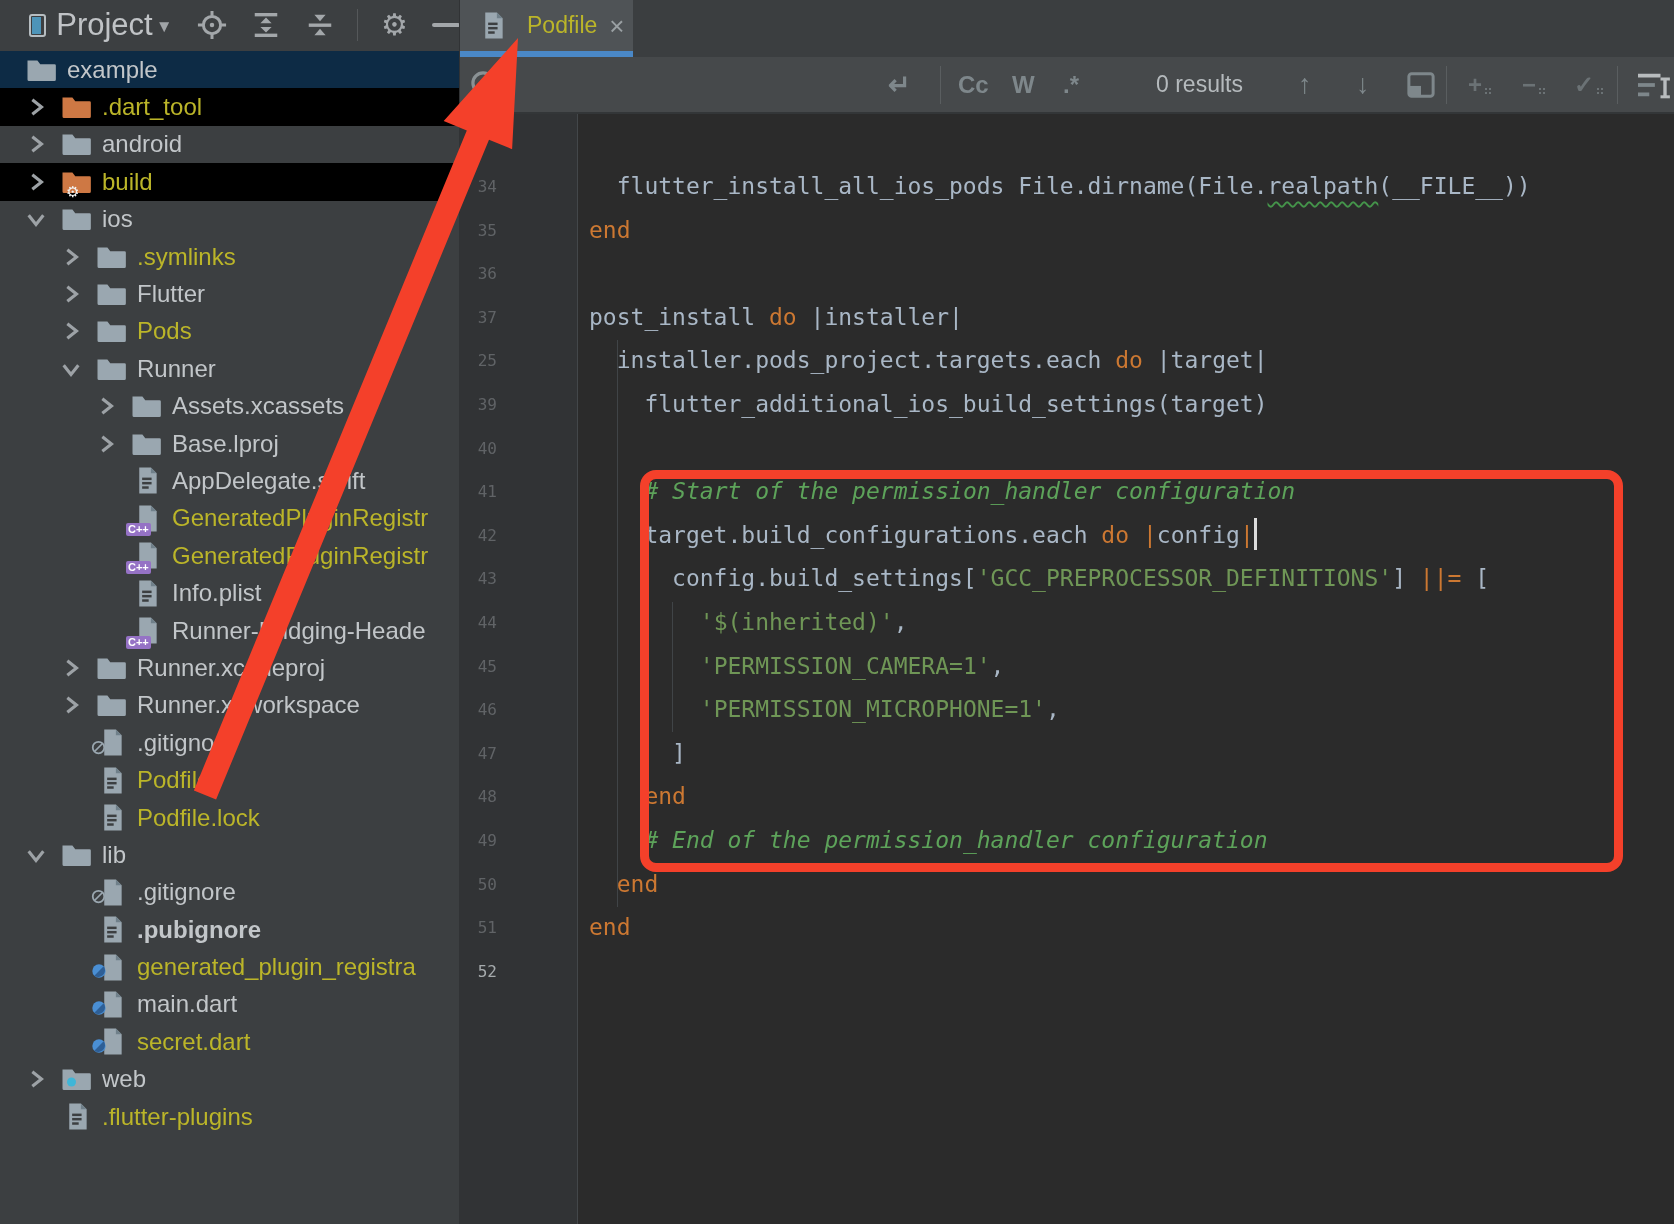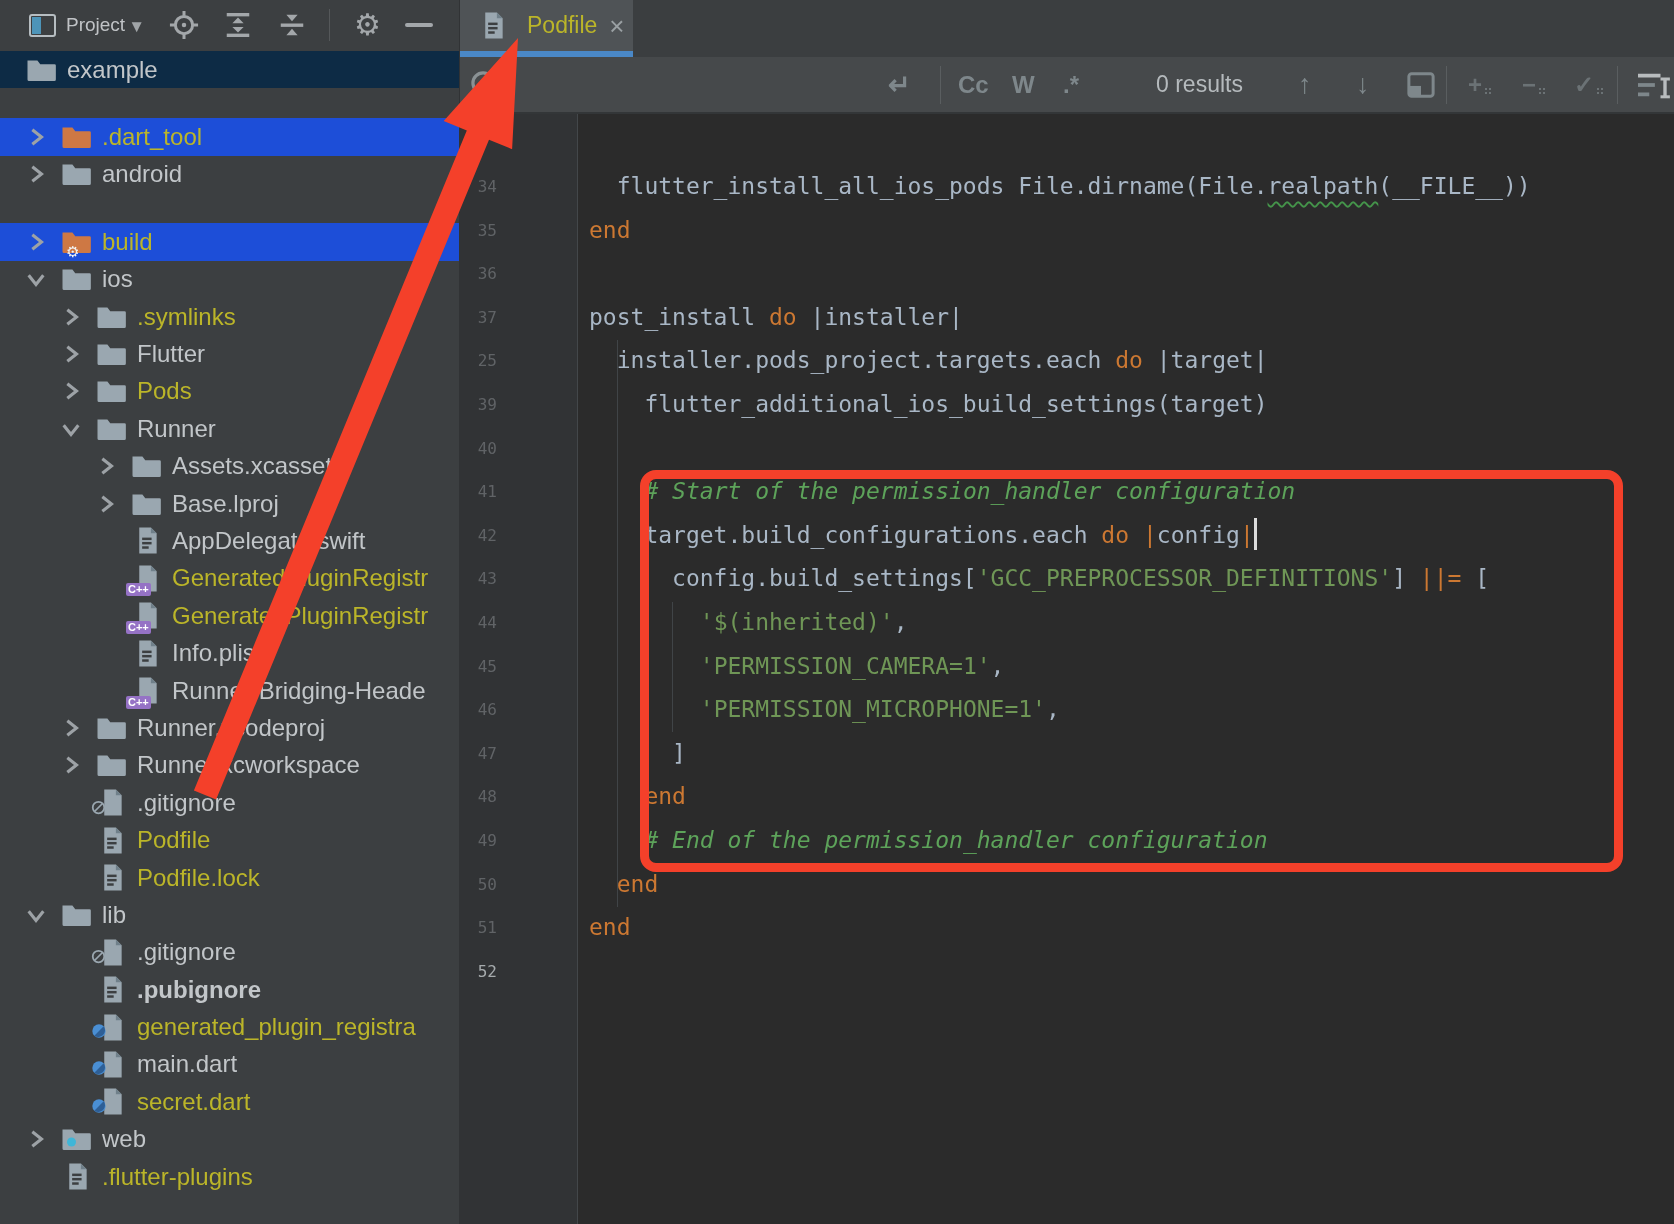--- a/index.html
+++ b/index.html
@@ -10,32 +10,32 @@
   }
   
   #project-panel { position:absolute; left:0; top:0; width:460px; height:1224px;
     background:#3c3f41; border-right:1px solid #313335; overflow:hidden; }
   #panel-toolbar { position:absolute; left:0; top:0; width:460px; height:50px;
     display:flex; align-items:center; }
   .tw-icon { width:27px; height:23px; margin-left:29px; border:2px solid #b6bdc1;
     border-radius:3px; position:relative; background:#3c3f41; }
   .tw-icon::before { content:""; position:absolute; left:1px; top:1px; bottom:1px; width:9px;
     background:#4d94b8; }
-  #panel-title { color:#c0c3c6; font-size:19px; margin-left:10px; }
+  #panel-title { color:#c0c3c6; font-size:31px; margin-left:10px; }
   .caret-down { color:#a0a4a7; font-size:17px; margin-left:3px; margin-top:4px; }
   .tb-ico { color:#a3a7aa; margin-left:24px; display:inline-flex; align-items:center; }
   .tb-div { width:1px; height:32px; background:#55585a; margin-left:22px; }
   .gear { font-size:30px; line-height:30px; }
   .minus-ico { width:28px; height:4px; background:#a3a7aa; border-radius:2px; }
   
   #tree { position:absolute; left:0; top:51px; width:460px; }
   .row { display:flex; align-items:center; height:37.4px; width:460px;
     font-size:24px; white-space:nowrap; overflow:hidden; }
   .row.sel { background:#0d2b45; }
-  .row.exc { background:#1d4ed8;margin-top:30px; }
+  .row.exc { background:#000000; }
   .chev-slot { width:35px; min-width:35px; display:inline-flex; justify-content:flex-start; align-items:center; }
   .ticon { width:32px; min-width:32px; height:30px; position:relative; display:inline-flex;
     align-items:center; justify-content:center; margin-right:10px; }
   .lbl { color:#c2c6c9; }
   .lbl.yellow { color:#bbb529; }
   .badge { position:absolute; left:-4px; bottom:-3px; }
   .cpp-badge { background:#9572c5; color:#fff; font-size:11px; font-weight:bold;
     border-radius:2px; padding:0 2px; line-height:13px; }
   .gear-badge { color:#f2f2f2; font-size:15px; line-height:15px; left:6px; bottom:-2px; }
   

